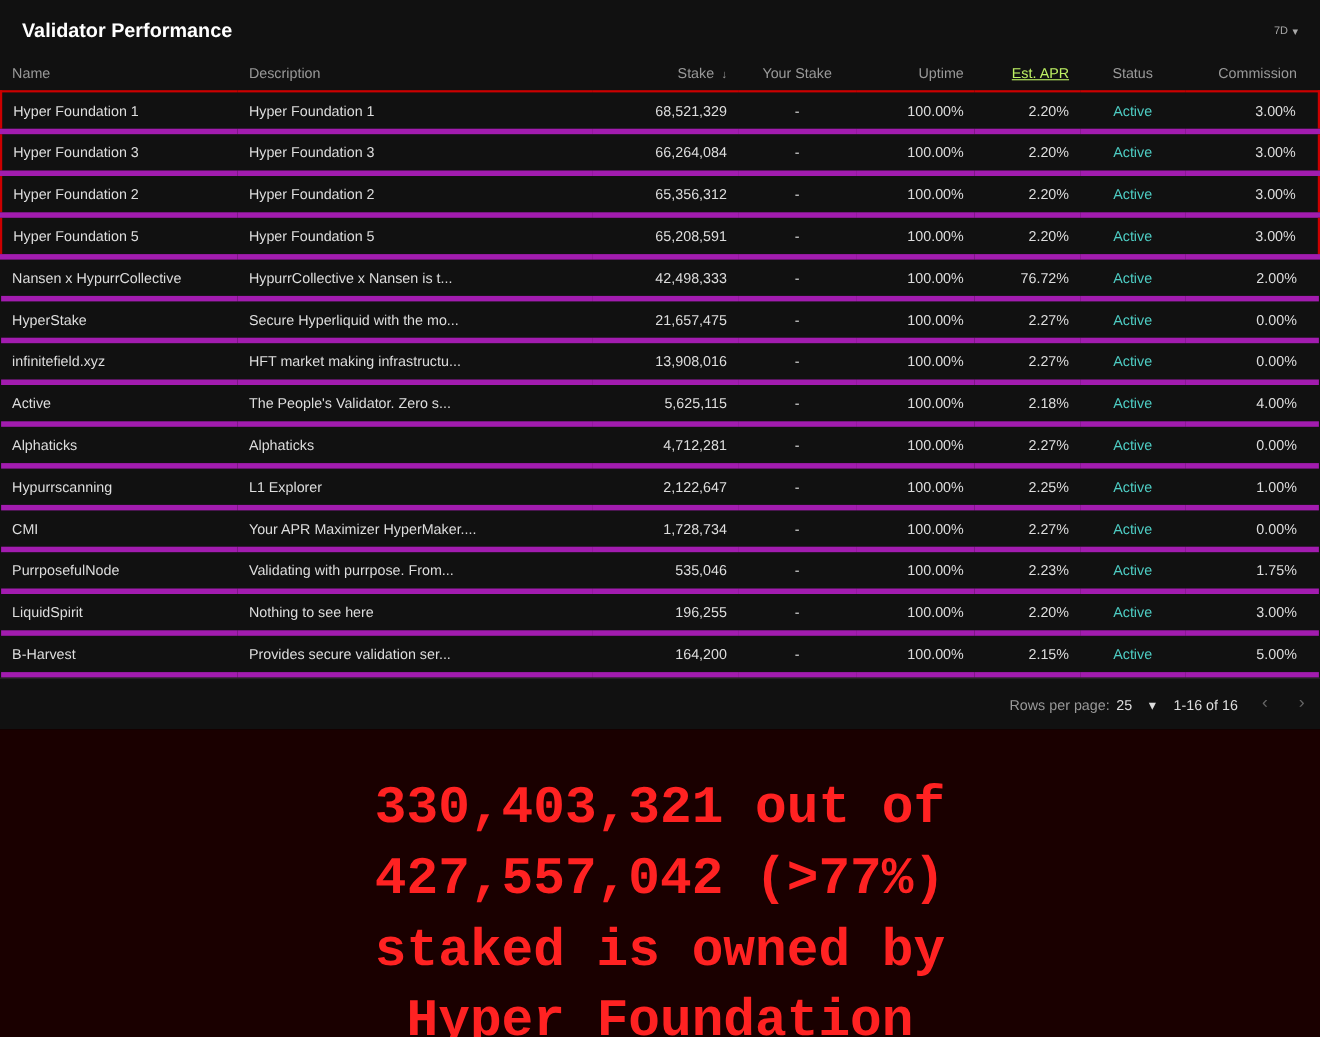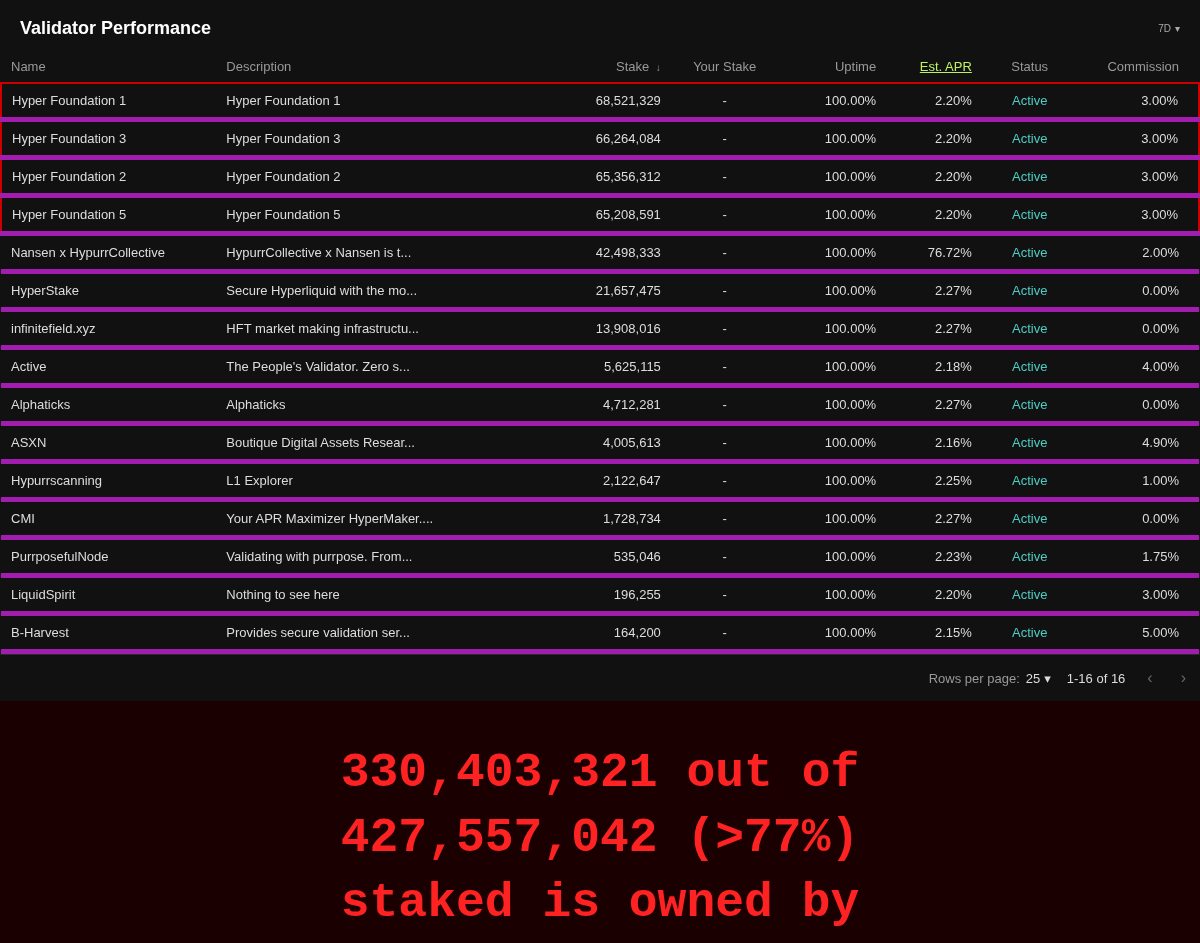--- a/index.html
+++ b/index.html
@@ -121,21 +121,21 @@
 
     .rows-per-page {
       display: flex;
       align-items: center;
       gap: 6px;
     }
 
     .rows-select {
       display: flex;
       align-items: center;
-      gap: 4px;
+      gap: 15px;
       cursor: pointer;
       color: #ddd;
     }
 
     .page-range {
       color: #ddd;
     }
 
     .nav-btn {
       background: none;
@@ -283,30 +283,20 @@
       <td class="col-name">Alphaticks</td>
       <td class="col-desc desc-cell">Alphaticks</td>
       <td class="col-stake">4,712,281</td>
       <td class="col-yourstake">-</td>
       <td class="col-uptime">100.00%</td>
       <td class="col-apr">2.27%</td>
       <td class="col-status"><span class="status-active">Active</span></td>
       <td class="col-commission">0.00%</td>
     </tr>
         <tr>
-      <td class="col-name">ASXN</td>
-      <td class="col-desc desc-cell">Boutique Digital Assets Resear...</td>
-      <td class="col-stake">4,005,613</td>
-      <td class="col-yourstake">-</td>
-      <td class="col-uptime">100.00%</td>
-      <td class="col-apr">2.16%</td>
-      <td class="col-status"><span class="status-active">Active</span></td>
-      <td class="col-commission">4.90%</td>
-    </tr>
-        <tr>
       <td class="col-name">Hypurrscanning</td>
       <td class="col-desc desc-cell">L1 Explorer</td>
       <td class="col-stake">2,122,647</td>
       <td class="col-yourstake">-</td>
       <td class="col-uptime">100.00%</td>
       <td class="col-apr">2.25%</td>
       <td class="col-status"><span class="status-active">Active</span></td>
       <td class="col-commission">1.00%</td>
     </tr>
         <tr>

